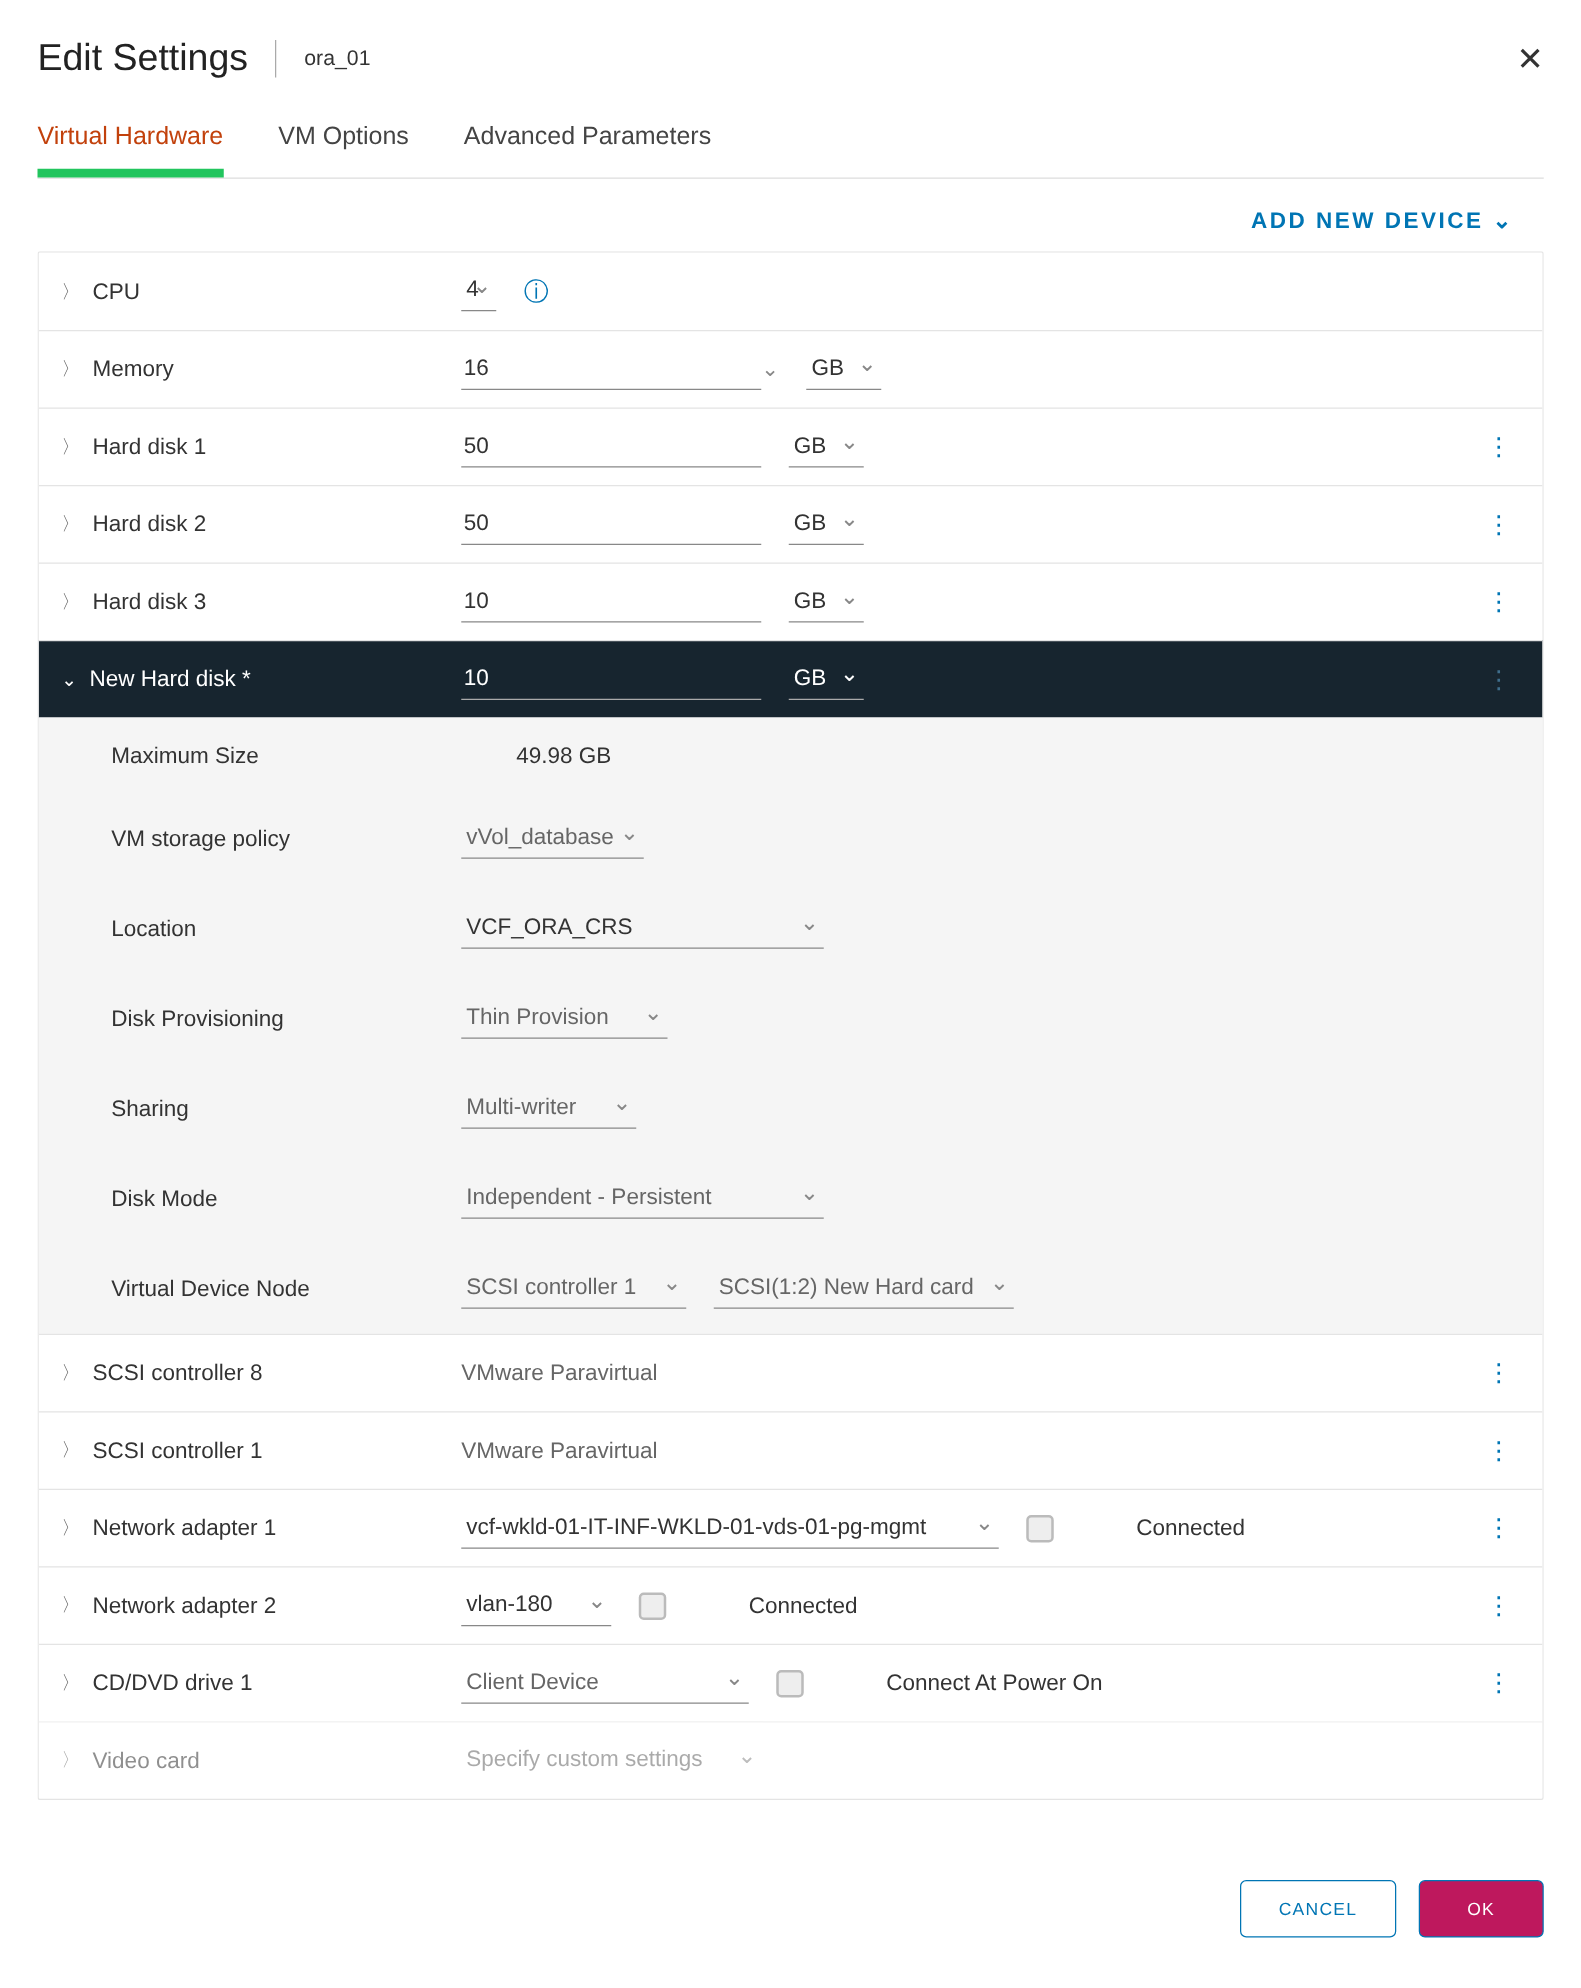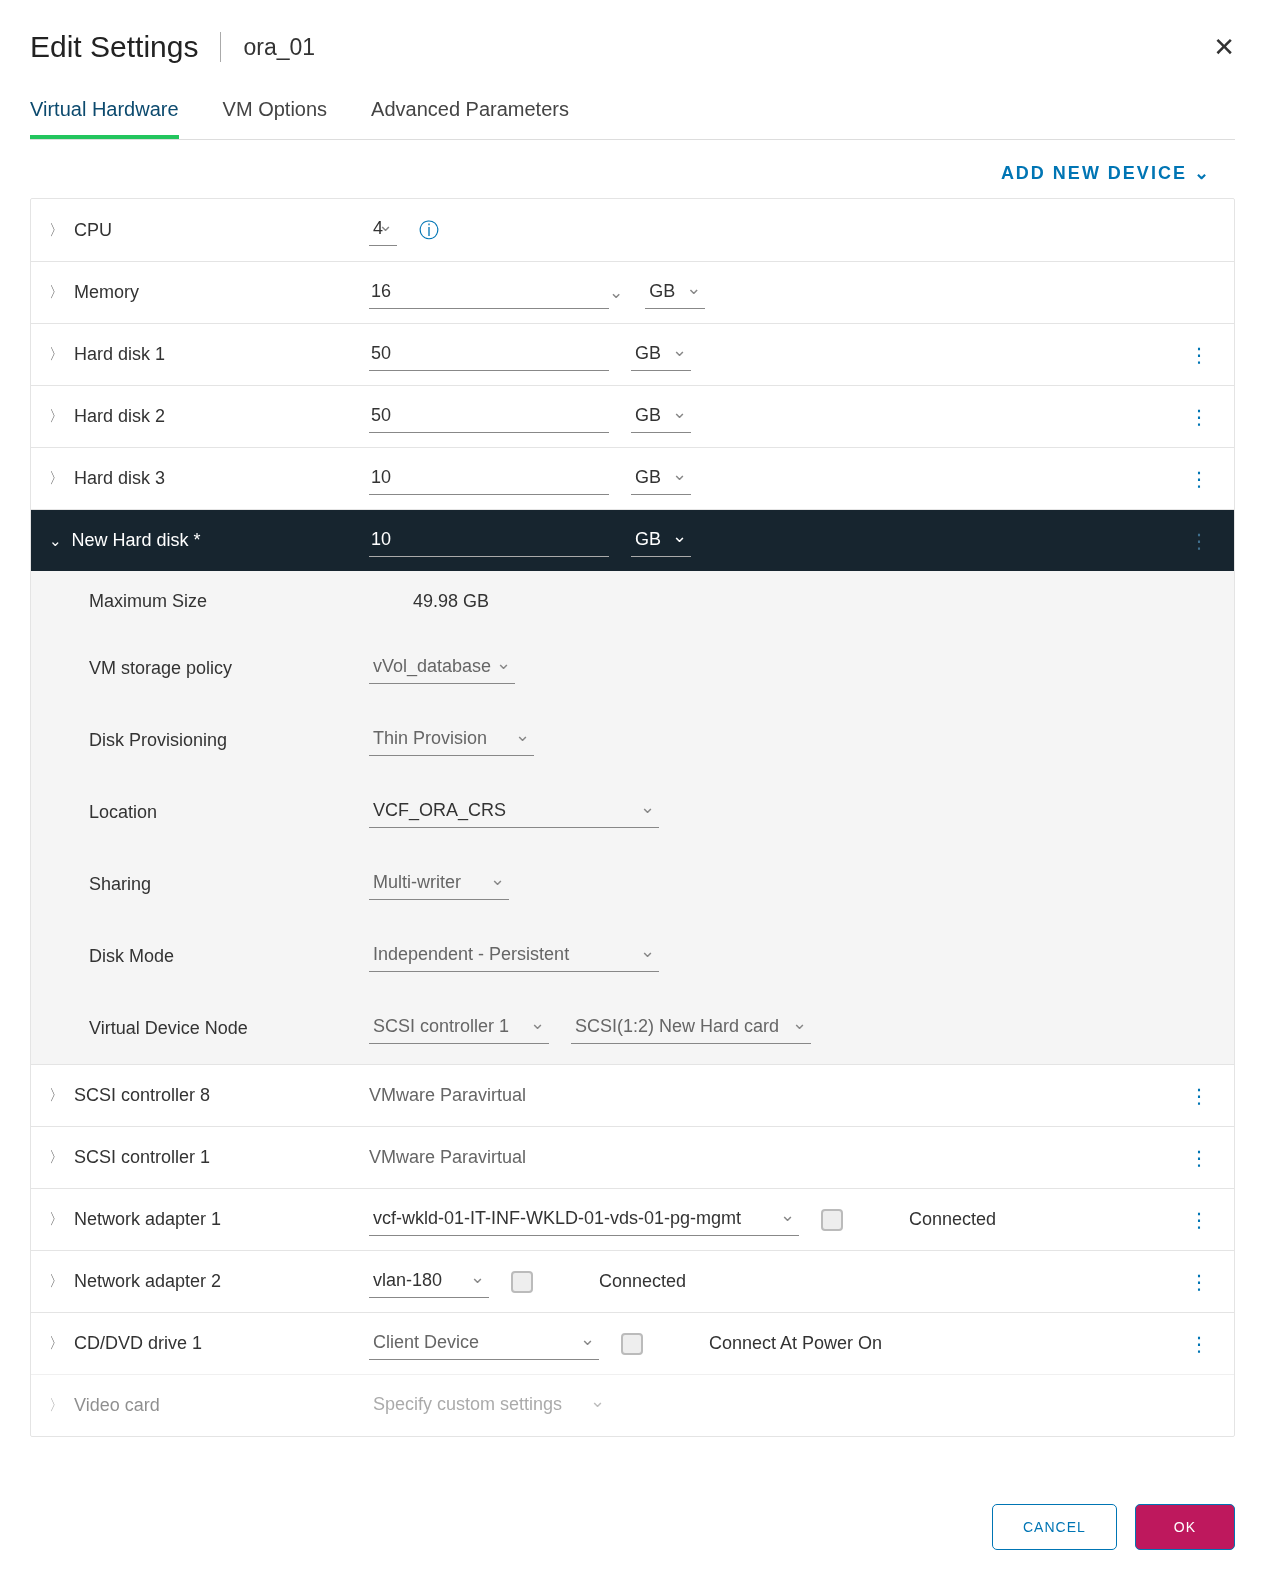--- a/index.html
+++ b/index.html
@@ -3,26 +3,26 @@
 <meta charset="utf-8">
 <style>
 * { box-sizing: border-box; margin: 0; padding: 0; }
 body { font-family: -apple-system, "Segoe UI", Arial, sans-serif; font-size: 17px; color: #333; background: #fff; }
 
 .dialog { width: 1265px; height: 1590px; padding: 30px 30px 40px 30px; position: relative; display: flex; flex-direction: column; }
 
 .header { display: flex; align-items: center; gap: 22px; margin-bottom: 34px; }
 .header-title { font-size: 30px; color: #222; font-weight: 400; }
 .header-sep { width: 1px; height: 30px; background: #aaa; }
-.header-sub { font-size: 23px; color: #333; }
+.header-sub { font-size: 17px; color: #333; }
 .close-x { margin-left: auto; cursor: pointer; font-size: 26px; color: #333; }
 
 .tabs { display: flex; gap: 44px; border-bottom: 1px solid #ddd; }
 .tab { padding: 0 0 14px 0; font-size: 20px; color: #444; cursor: pointer; }
-.tab.active { color: #0c4a6e; border-bottom: 4px solid #22c55e; }
+.tab.active { color: #c2410c; border-bottom: 7px solid #22c55e; }
 
 .add-device { text-align: right; color: #0075b4; font-size: 18px; letter-spacing: 2px; font-weight: 600; padding: 22px 24px 14px 0; cursor: pointer; }
 
 .panel-wrap { flex: 1; position: relative; overflow: hidden; }
 .panel { border: 1px solid #e4e4e4; border-radius: 2px; overflow: hidden; }
 .row { display: flex; align-items: center; border-top: 1px solid #e4e4e4; padding: 14px 18px; min-height: 62px; }
 .row:first-child { border-top: none; }
 .row-expanded { background: #17252f; color: #fff; }
 .row-expanded .chevron { color: #fff; }
 
@@ -173,29 +173,29 @@
               <span class="readonly-text">49.98 GB</span>
             </div>
         </div>
         <div class="sub-row">
           <div class="sub-label">VM storage policy</div>
           <div class="sub-control">
               <span class="select-underline muted-sel sel-auto" style="padding-right:24px">vVol_database</span>
             </div>
         </div>
         <div class="sub-row">
+          <div class="sub-label">Location</div>
+          <div class="sub-control">
+              <span class="select-underline sel-wide">VCF_ORA_CRS</span>
+            </div>
+        </div>
+        <div class="sub-row">
           <div class="sub-label">Disk Provisioning</div>
           <div class="sub-control">
               <span class="select-underline muted-sel sel-med">Thin Provision</span>
-            </div>
-        </div>
-        <div class="sub-row">
-          <div class="sub-label">Location</div>
-          <div class="sub-control">
-              <span class="select-underline sel-wide">VCF_ORA_CRS</span>
             </div>
         </div>
         <div class="sub-row">
           <div class="sub-label">Sharing</div>
           <div class="sub-control">
               <span class="select-underline muted-sel" style="width:140px">Multi-writer</span>
             </div>
         </div>
         <div class="sub-row">
           <div class="sub-label">Disk Mode</div>

